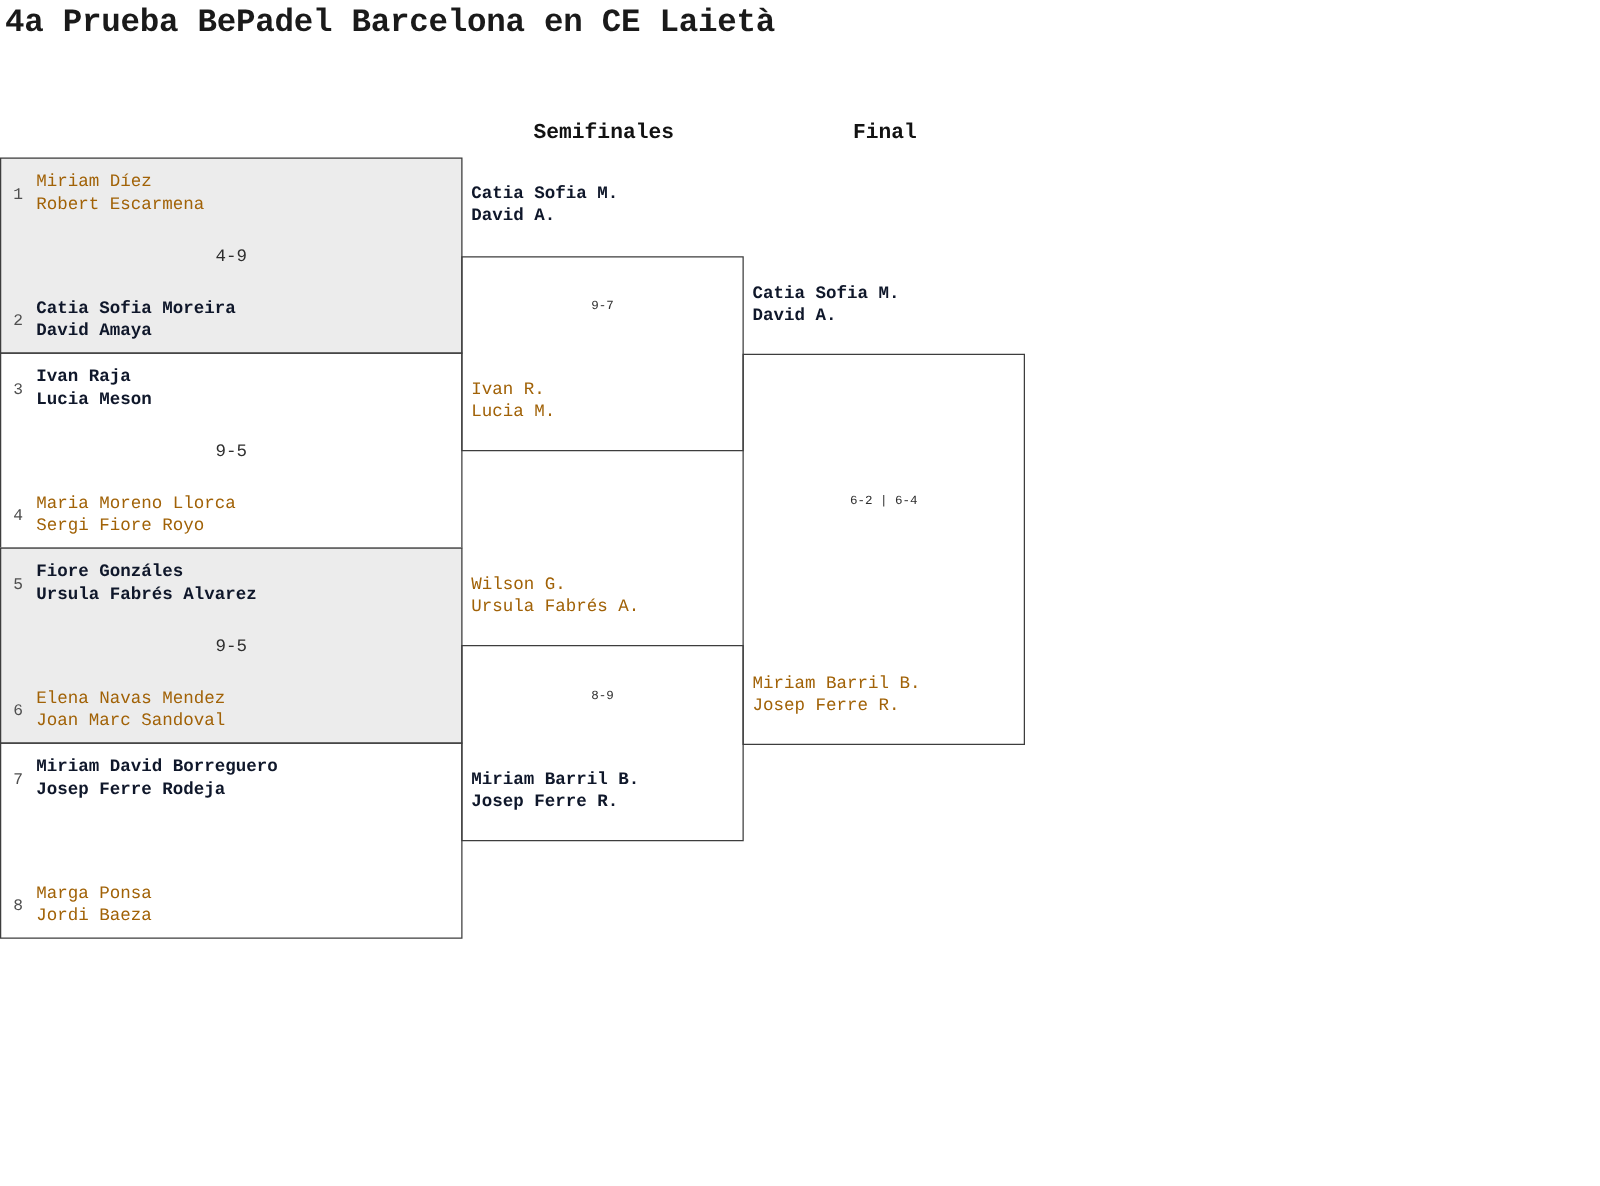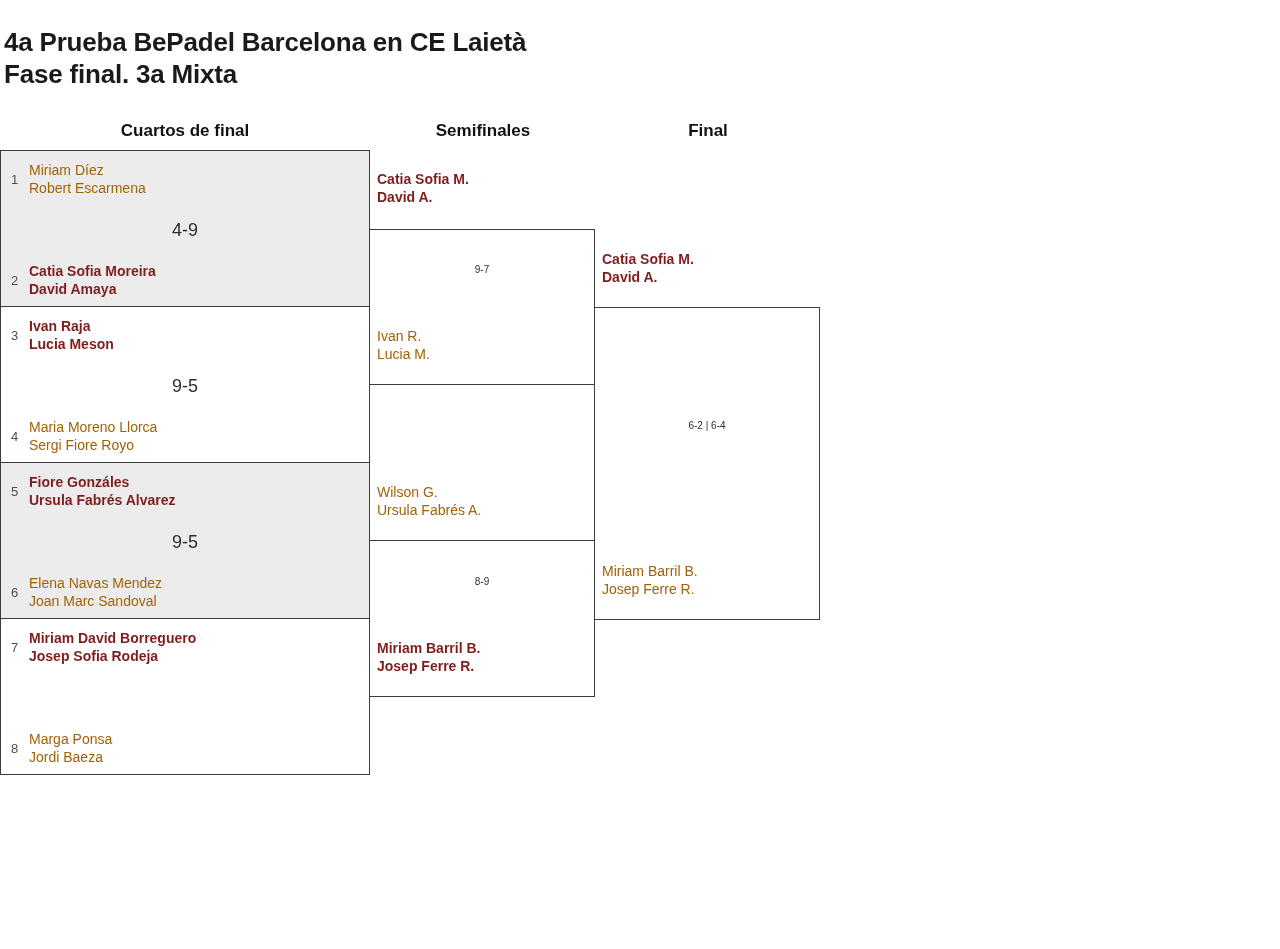--- a/index.html
+++ b/index.html
@@ -1,22 +1,21 @@
 <!DOCTYPE html>
 <html><head>
 <meta charset="utf-8">
 <style>
   html,body{margin:0;padding:0;background:#ffffff;}
   .page{
     position:relative;
     width:1280px;height:800px;
     background:#ffffff;
-    font-family:Liberation Sans, sans-serif;
+    font-family:Liberation Mono, monospace;
     overflow:hidden;
-    margin-top:24px;
   }
   
   .title{
     position:absolute;left:4px;top:2px;
     font-size:26px;font-weight:700;color:#1a1a1a;line-height:32px;
     letter-spacing:-0.2px;
   }
   .logo{position:absolute;left:1045px;top:0;width:230px;height:80px;}
   .dot{position:absolute;border-radius:50%;}
   .dot-blue-sm {left:15px;top:12px;width:14px;height:14px;background:#29a8e0;}
@@ -50,25 +49,25 @@
   .sf{left:369px;width:226px;}
   .sf1{top:205px;height:156px;}
   .sf2{top:516px;height:157px;}
   .final-box{left:594px;top:283px;width:226px;height:313px;}
   
   .team{position:absolute;left:6px;display:flex;align-items:center;gap:7px;}
   .team-top{top:10px;}
   .team-bottom{bottom:8px;}
   .seed{min-width:15px;text-align:center;font-size:13px;color:#4f4f4f;}
   .nline{display:block;font-size:14px;line-height:18px;color:#a16207;white-space:nowrap;}
-  .names.winner .nline,.pair-label.winner .nline{color:#7f1d1d;font-weight:700;}
+  .names.winner .nline,.pair-label.winner .nline{color:#0f172a;font-weight:700;}
   
   .qscore{
     position:absolute;left:0;right:0;top:72px;
-    text-align:center;font-size:18px;line-height:15px;color:#2e2e2e;
+    text-align:center;font-size:14px;line-height:15px;color:#2e2e2e;
   }
   .score-label{
     position:absolute;width:226px;
     text-align:center;font-size:10px;line-height:15px;color:#2e2e2e;
   }
   .s-sf1{left:369px;top:238px;}
   .s-sf2{left:369px;top:550px;}
   .s-final{left:594px;top:394px;}
   
   .pair-label{position:absolute;}
@@ -79,25 +78,23 @@
   .l-final-top{left:602px;top:226px;}
   .l-final-bottom{left:602px;top:538px;}
 </style>
 </head>
 <body>
 
 <div class="page">
 
   <div class="title">
     <div>4a Prueba BePadel Barcelona en CE Laietà</div>
-    <div>Fase final. 3a Mixta</div>
-  </div>
-
-
-  <div class="col-header h-qf">Cuartos de final</div>
+  </div>
+
+
   <div class="col-header h-sf">Semifinales</div>
   <div class="col-header h-final">Final</div>
 
   <div class="box qf qf1">
     <div class="team team-top">
       <span class="seed">1</span>
       <span class="names">
         <span class="nline">Miriam Díez</span>
         <span class="nline">Robert Escarmena</span>
       </span>
@@ -146,21 +143,21 @@
         <span class="nline">Joan Marc Sandoval</span>
       </span>
     </div>
   </div>
 
   <div class="box qf qf4">
     <div class="team team-top">
       <span class="seed">7</span>
       <span class="names winner">
         <span class="nline">Miriam David Borreguero</span>
-        <span class="nline">Josep Sofia Rodeja</span>
+        <span class="nline">Josep Ferre Rodeja</span>
       </span>
     </div>
     <div class="team team-bottom">
       <span class="seed">8</span>
       <span class="names">
         <span class="nline">Marga Ponsa</span>
         <span class="nline">Jordi Baeza</span>
       </span>
     </div>
   </div>

